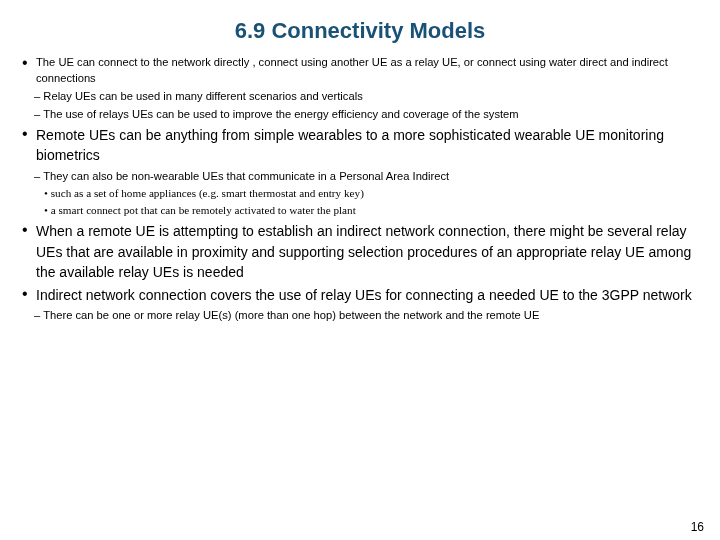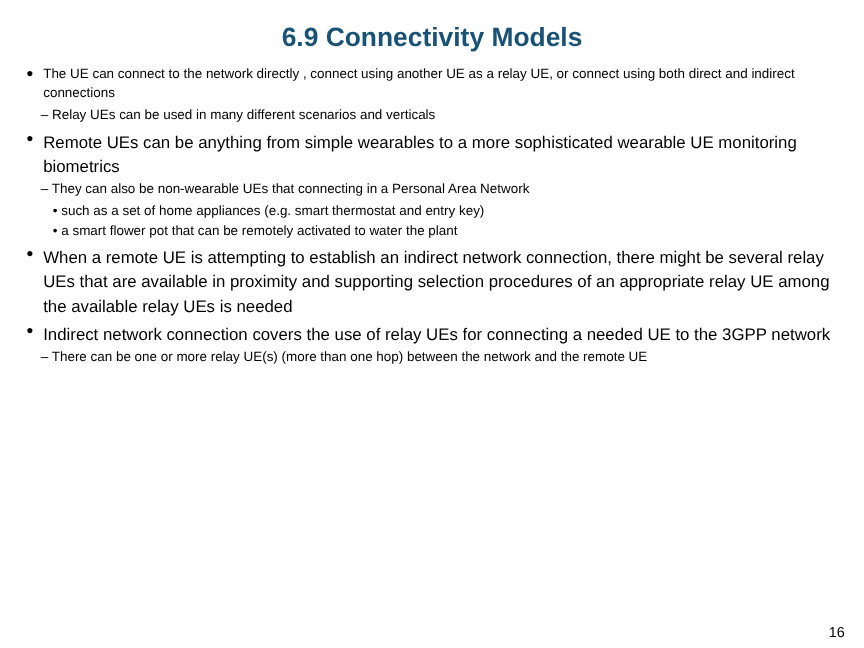--- a/index.html
+++ b/index.html
@@ -57,20 +57,21 @@
     }
 
     .sub-bullet {
       padding-left: 12px;
       margin-bottom: 1px;
     }
 
     .sub-sub-bullet {
       padding-left: 22px;
       margin-bottom: 1px;
+      font-family: Liberation Serif, serif;
     }
 
     .dash-line {
       display: flex;
       align-items: flex-start;
       margin-bottom: 1px;
     }
 
     .page-num {
       position: absolute;
@@ -88,44 +89,47 @@
 </head>
 <body>
 
 <div class="slide">
   <div class="title">6.9 Connectivity Models</div>
 
   <div class="content">
 
     <div class="bullet-item">
       <span class="bullet-dot">•</span>
-      <span class="bullet-text">The UE can connect to the network directly , connect using another UE as a relay UE, or connect using both direct and indirect connections</span>
+      <span class="bullet-text">The UE can connect to the network directly , connect using another UE as a relay UE, or connect using water direct and indirect connections</span>
     </div>
 
     <div class="sub-bullet dash-line">
       <span class="bullet-text">– Relay UEs can be used in many different scenarios and verticals</span>
     </div>
 
+    <div class="sub-bullet dash-line">
+      <span class="bullet-text">– The use of relays UEs can be used to improve the energy efficiency and coverage of the system</span>
+    </div>
 
     <div class="bullet-item" style="margin-top:3px;">
       <span class="bullet-dot">•</span>
       <span class="bullet-text large-bullet">Remote UEs can be anything from simple wearables to a more sophisticated wearable UE monitoring biometrics</span>
     </div>
 
     <div class="sub-bullet dash-line">
-      <span class="bullet-text">– They can also be non-wearable UEs that connecting in a Personal Area Network</span>
+      <span class="bullet-text">– They can also be non-wearable UEs that communicate in a Personal Area Indirect</span>
     </div>
 
     <div class="sub-sub-bullet">
       <span>• such as a set of home appliances (e.g. smart thermostat and entry key)</span>
     </div>
 
 
     <div class="sub-sub-bullet" style="margin-bottom:3px;">
-      <span>• a smart flower pot that can be remotely activated to water the plant</span>
+      <span>• a smart connect pot that can be remotely activated to water the plant</span>
     </div>
 
     <div class="bullet-item" style="margin-top:2px;">
       <span class="bullet-dot">•</span>
       <span class="bullet-text large-bullet">When a remote UE is attempting to establish an indirect network connection, there might be several relay UEs that are available in proximity and supporting selection procedures of an appropriate relay UE among the available relay UEs is needed</span>
     </div>
 
     <div class="bullet-item" style="margin-top:3px;">
       <span class="bullet-dot">•</span>
       <span class="bullet-text large-bullet">Indirect network connection covers the use of relay UEs for connecting a needed UE to the 3GPP network</span>

